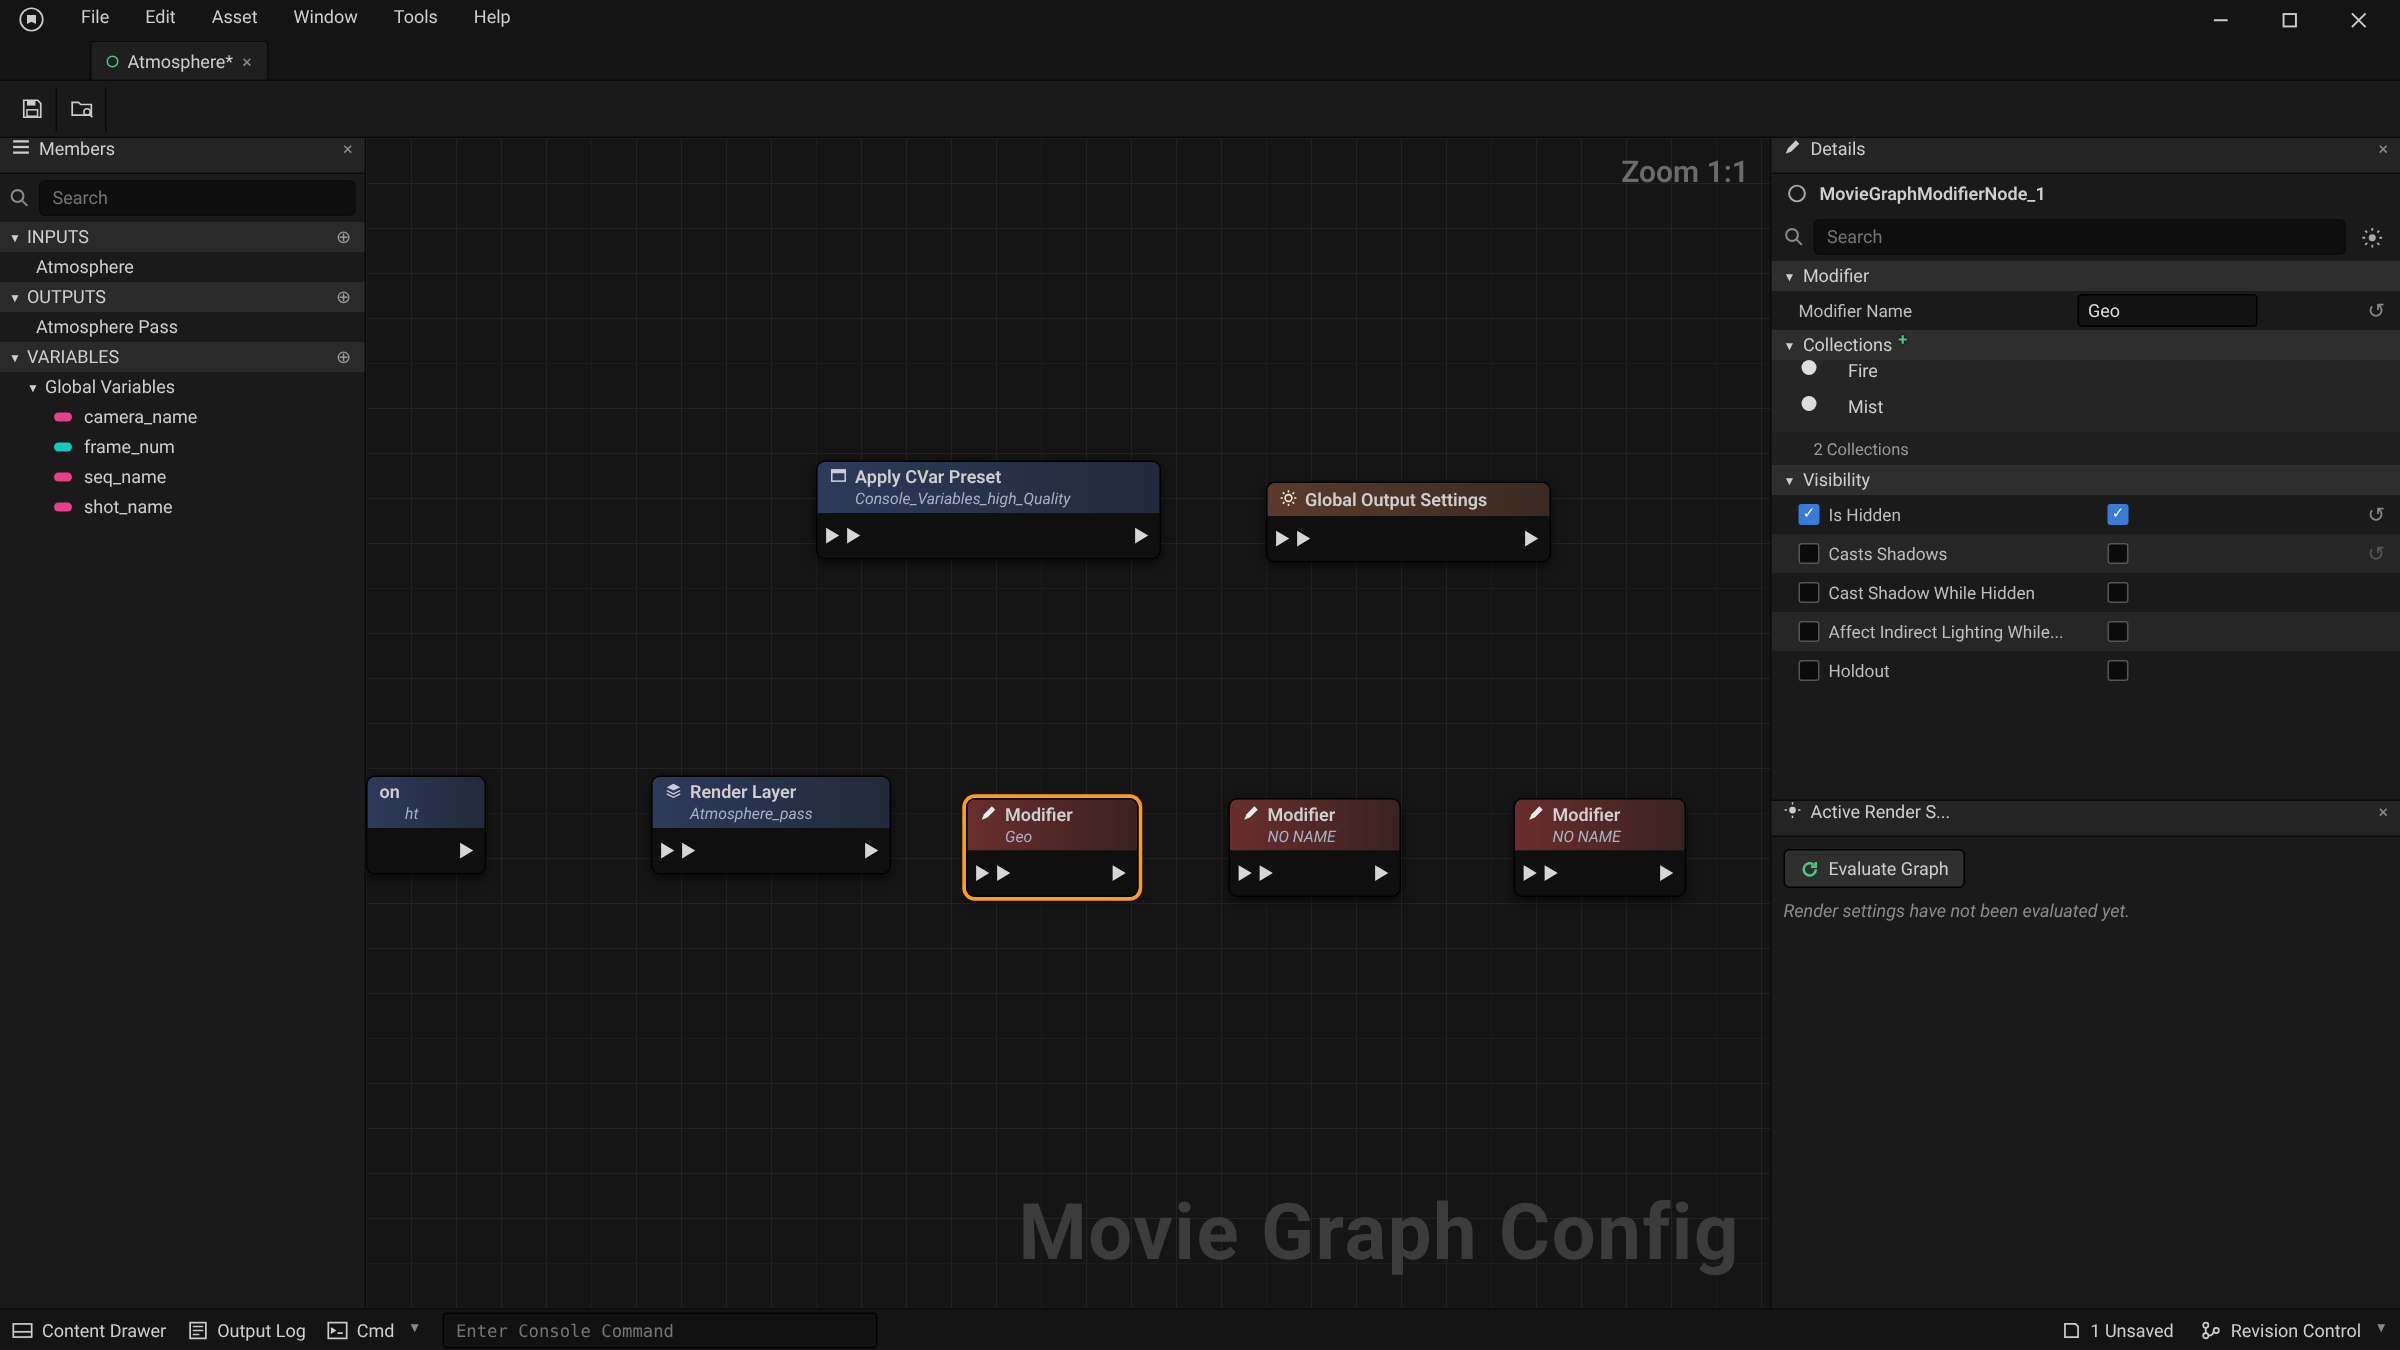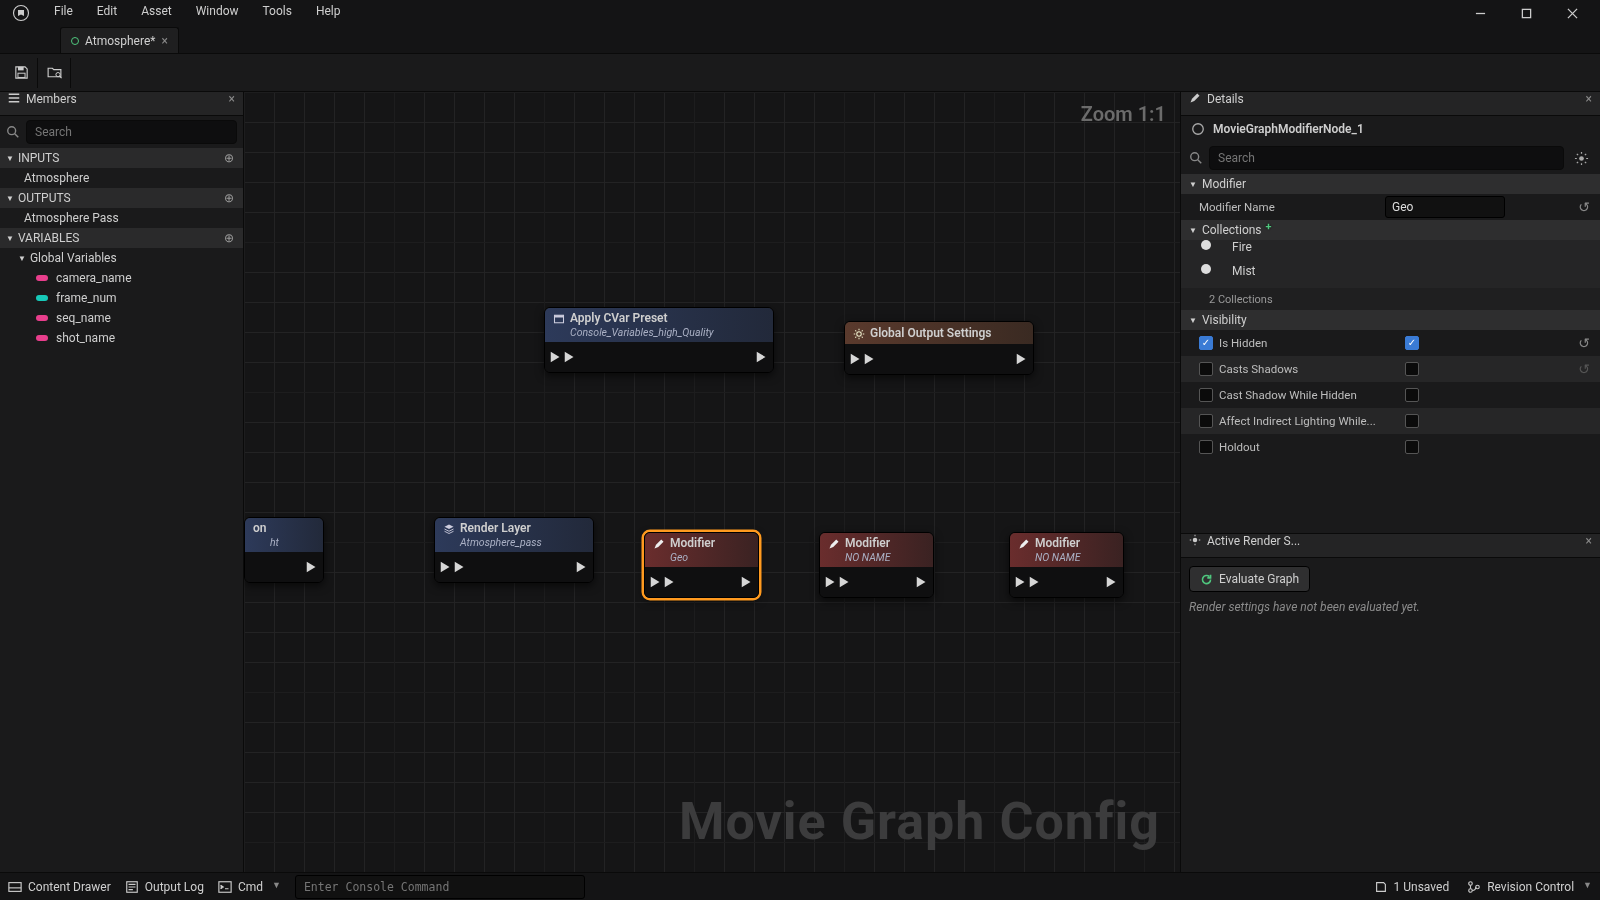--- a/index.html
+++ b/index.html
@@ -65,21 +65,21 @@
    linear-gradient(90deg,#1d1d1e 1px,transparent 1px),
    linear-gradient(#232324 1px,transparent 1px),
    linear-gradient(90deg,#232324 1px,transparent 1px);
   background-size:150px 150px,150px 150px,30px 30px,30px 30px;
  }
  .zoom-label{position:absolute;top:10px;right:14px;font-size:20px;color:#6b6b6b;font-weight:600}
  .watermark{position:absolute;bottom:20px;right:20px;font-size:52px;font-weight:700;color:#3c3c3d;letter-spacing:1px;white-space:nowrap}
  
  .node{position:absolute;border-radius:6px;background:linear-gradient(#1b1b1c,#141415);border:1px solid #000;box-shadow:0 3px 8px rgba(0,0,0,.6);overflow:hidden}
  .node .hdr{height:34px;padding:4px 8px;display:flex;flex-direction:column;justify-content:center;gap:1px}
- .node .hdr .t{font-weight:600;font-size:12px;display:flex;align-items:flex-end;gap:5px}
+ .node .hdr .t{font-weight:600;font-size:12px;display:flex;align-items:flex-start;gap:5px}
  .node .hdr .t svg{width:12px;height:12px;fill:#eee}
  .node .hdr .s{font-size:10.5px;font-style:italic;color:#aab0c4;margin-left:17px}
  .node .body{height:30px;display:flex;align-items:center;justify-content:space-between;padding:0 4px;background:#0f0f10}
  .port{display:flex;align-items:center}
  .port svg{width:14px;height:14px;fill:#d6d6d6}
  .hdr-blue{background:linear-gradient(90deg,#2d3a5a,#22293a)}
  .hdr-orange{background:linear-gradient(90deg,#5a3a2d,#3a2a22)}
  .hdr-red{background:linear-gradient(90deg,#6a2d2d,#3a2222)}
  .node.selected{box-shadow:0 0 0 2.5px var(--orange),0 3px 8px rgba(0,0,0,.6)}
  

